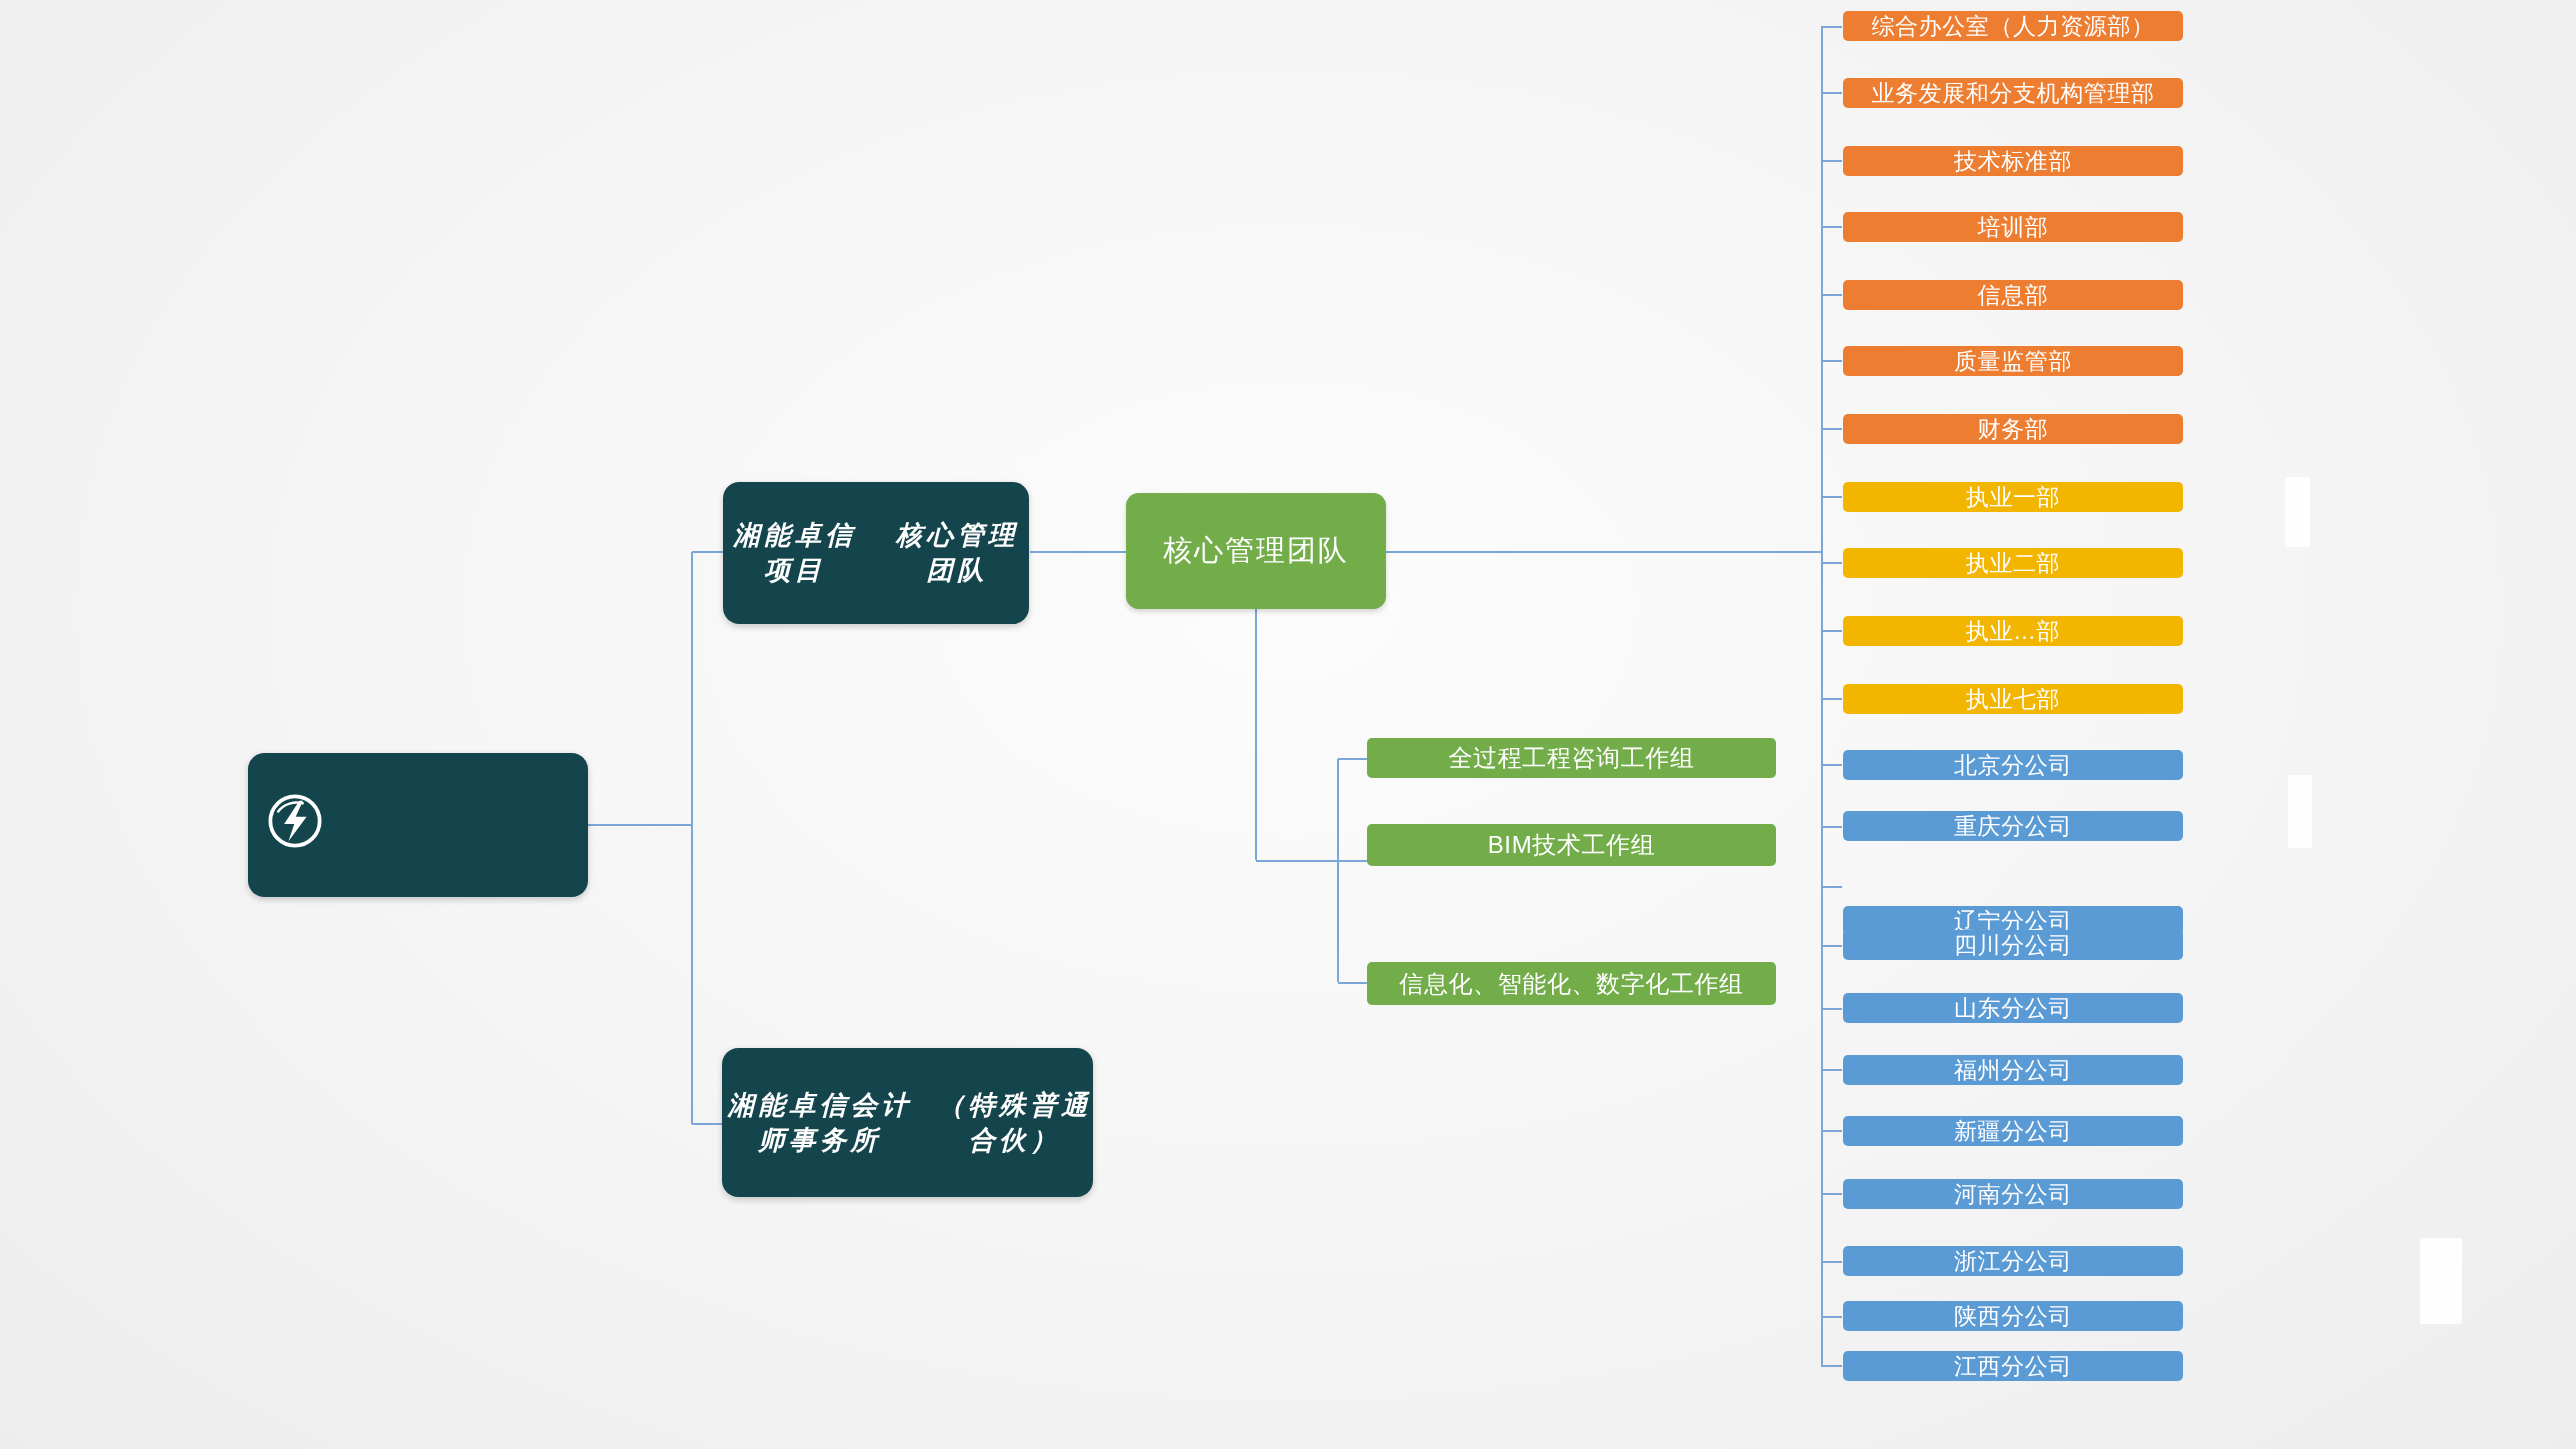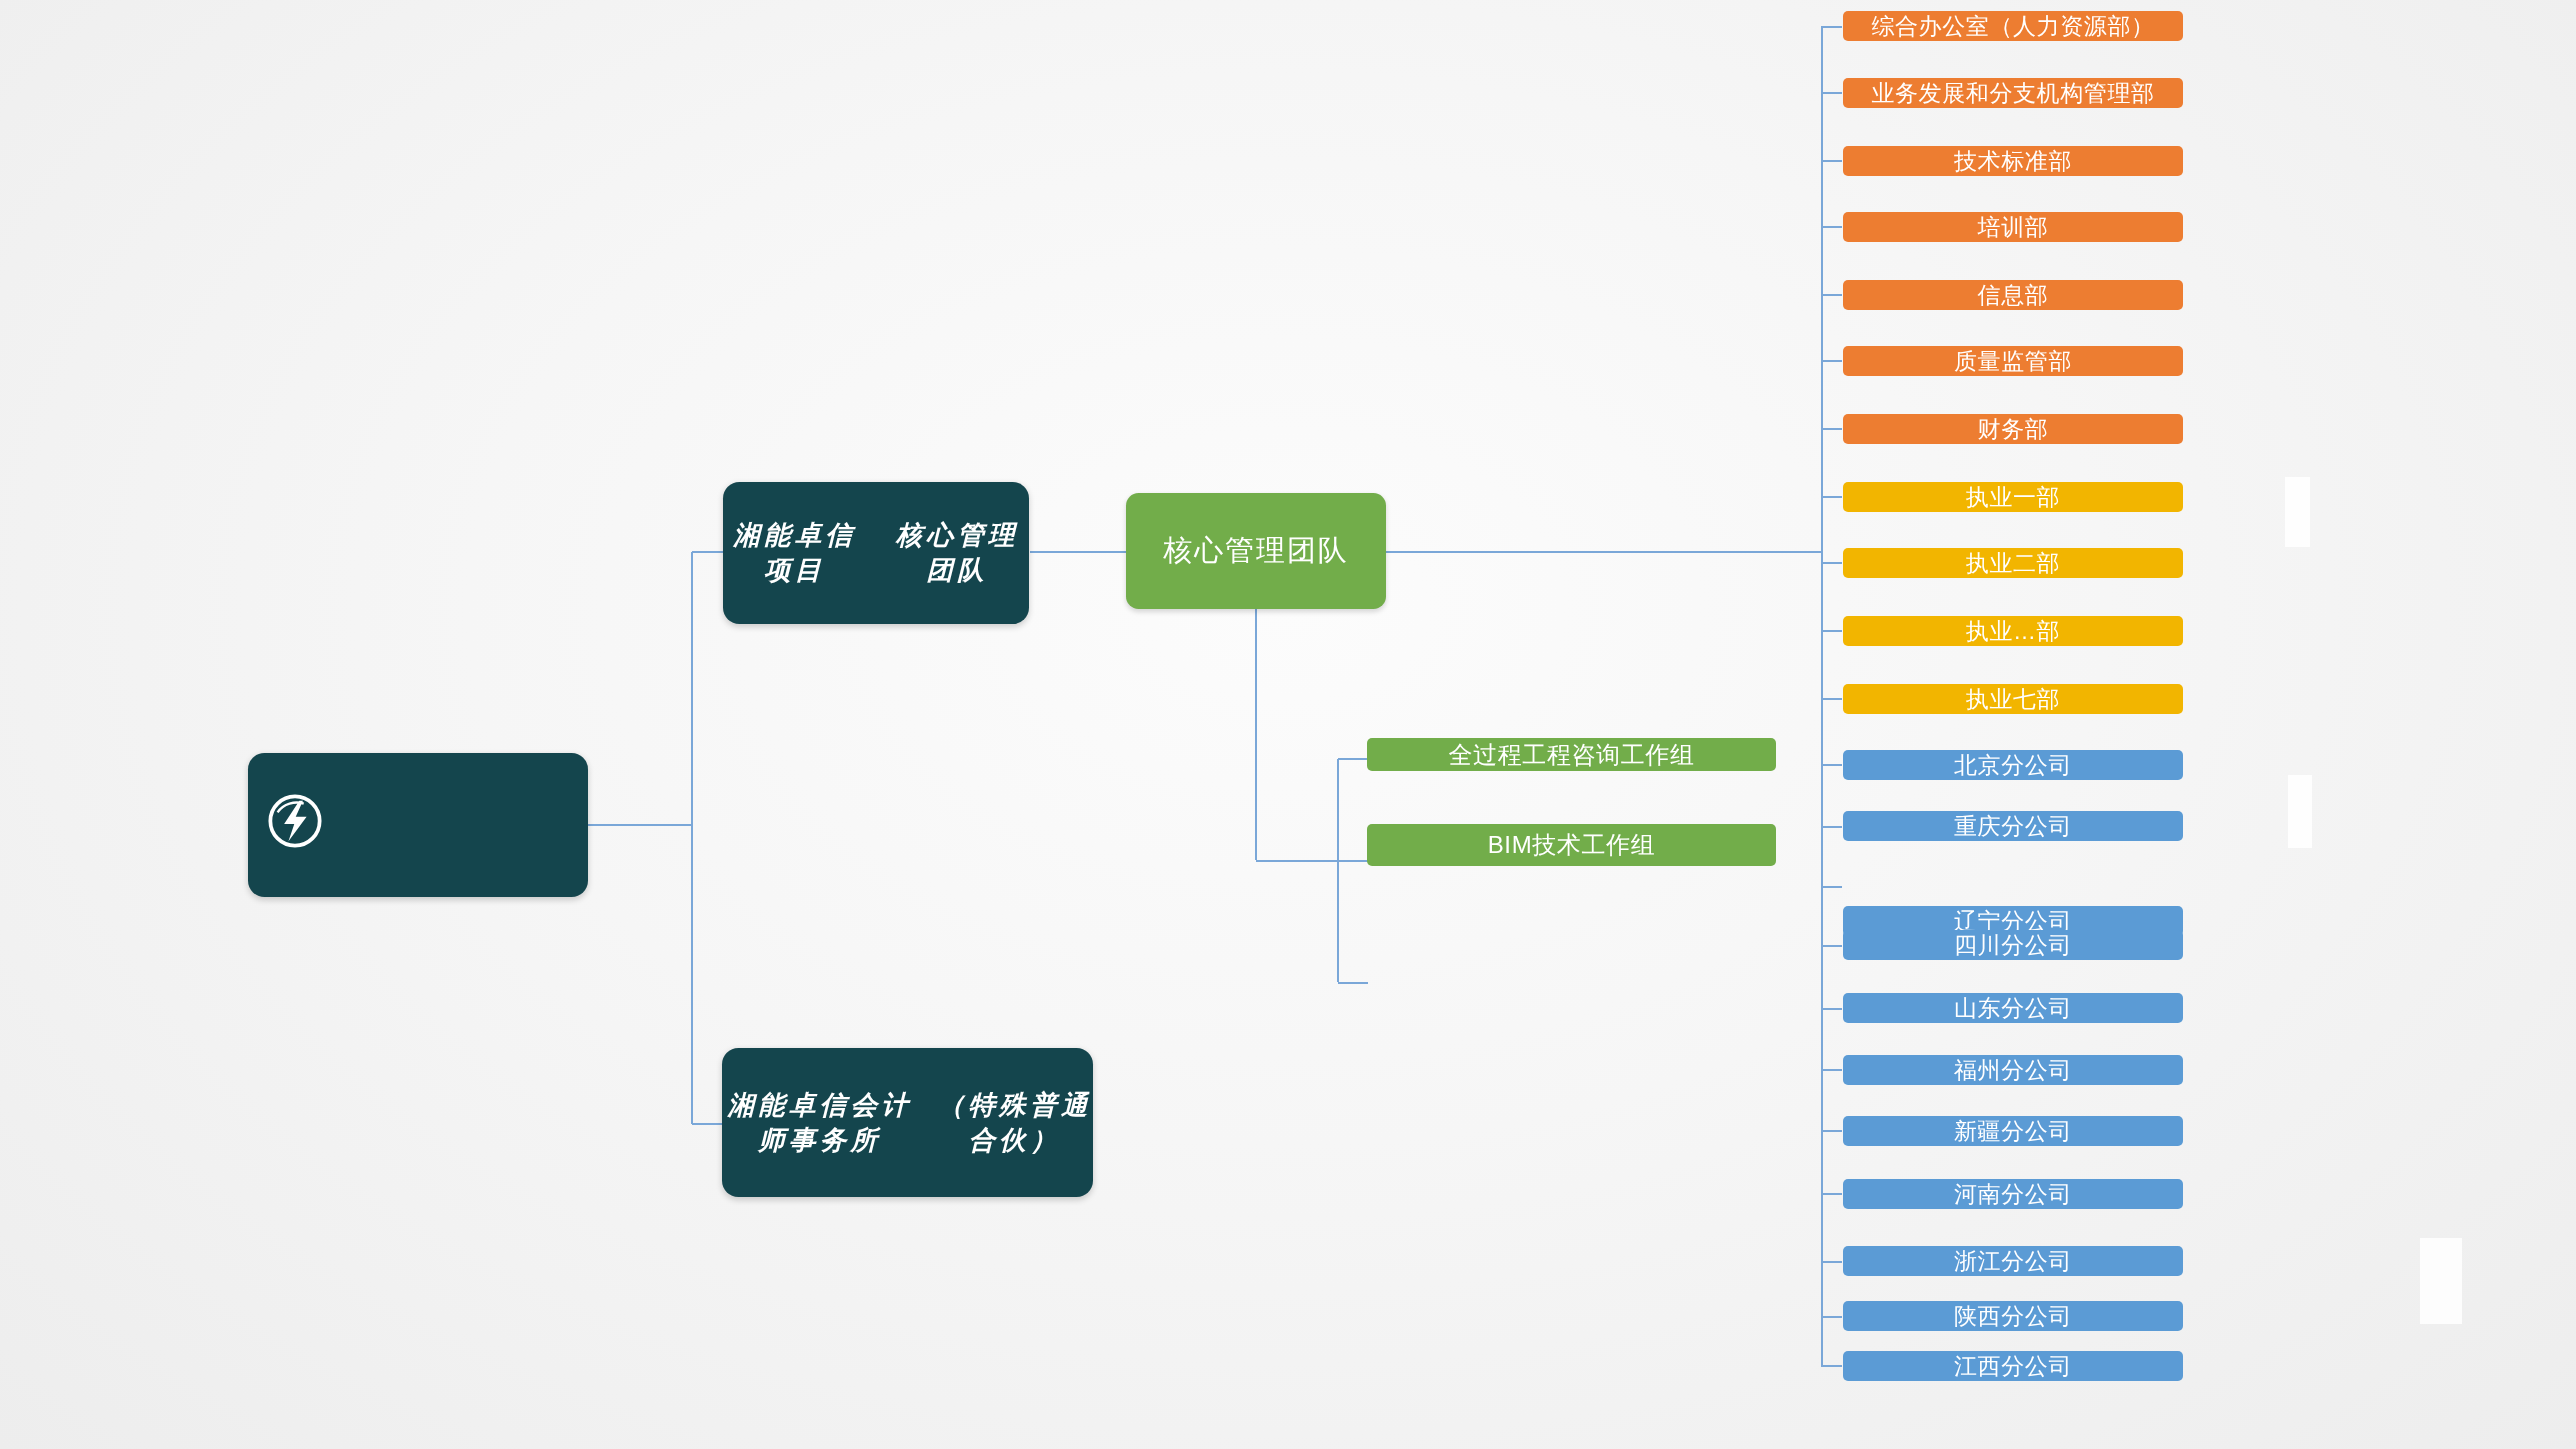--- a/index.html
+++ b/index.html
@@ -160,22 +160,23 @@
     <div>核心管理团队</div>
   </div>
 
   <div class="node teal" id="accounting-firm-box">
     <div>湘能卓信会计师事务所</div>
     <div>（特殊普通合伙）</div>
   </div>
 
   <div class="node" id="core-team-box">核心管理团队</div>
 
-  <div class="node wg" style="top:738px;height:33px">全过程工程咨询工作组</div>
+  <div class="node wg" style="top:738px;height:40px">全过程工程咨询工作组</div>
   <div class="node wg" style="top:824px;height:42px">BIM技术工作组</div>
+  <div class="node wg" style="top:962px;height:43px">信息化、智能化、数字化工作组</div>
 
   <div class="node dept orange" style="top:11.3px">综合办公室（人力资源部）</div>
   <div class="node dept orange" style="top:78px">业务发展和分支机构管理部</div>
   <div class="node dept orange" style="top:146px">技术标准部</div>
   <div class="node dept orange" style="top:212px">培训部</div>
   <div class="node dept orange" style="top:280px">信息部</div>
   <div class="node dept orange" style="top:346px">质量监管部</div>
   <div class="node dept orange" style="top:414px">财务部</div>
   <div class="node dept gold" style="top:482px">执业一部</div>
   <div class="node dept gold" style="top:548px">执业二部</div>

